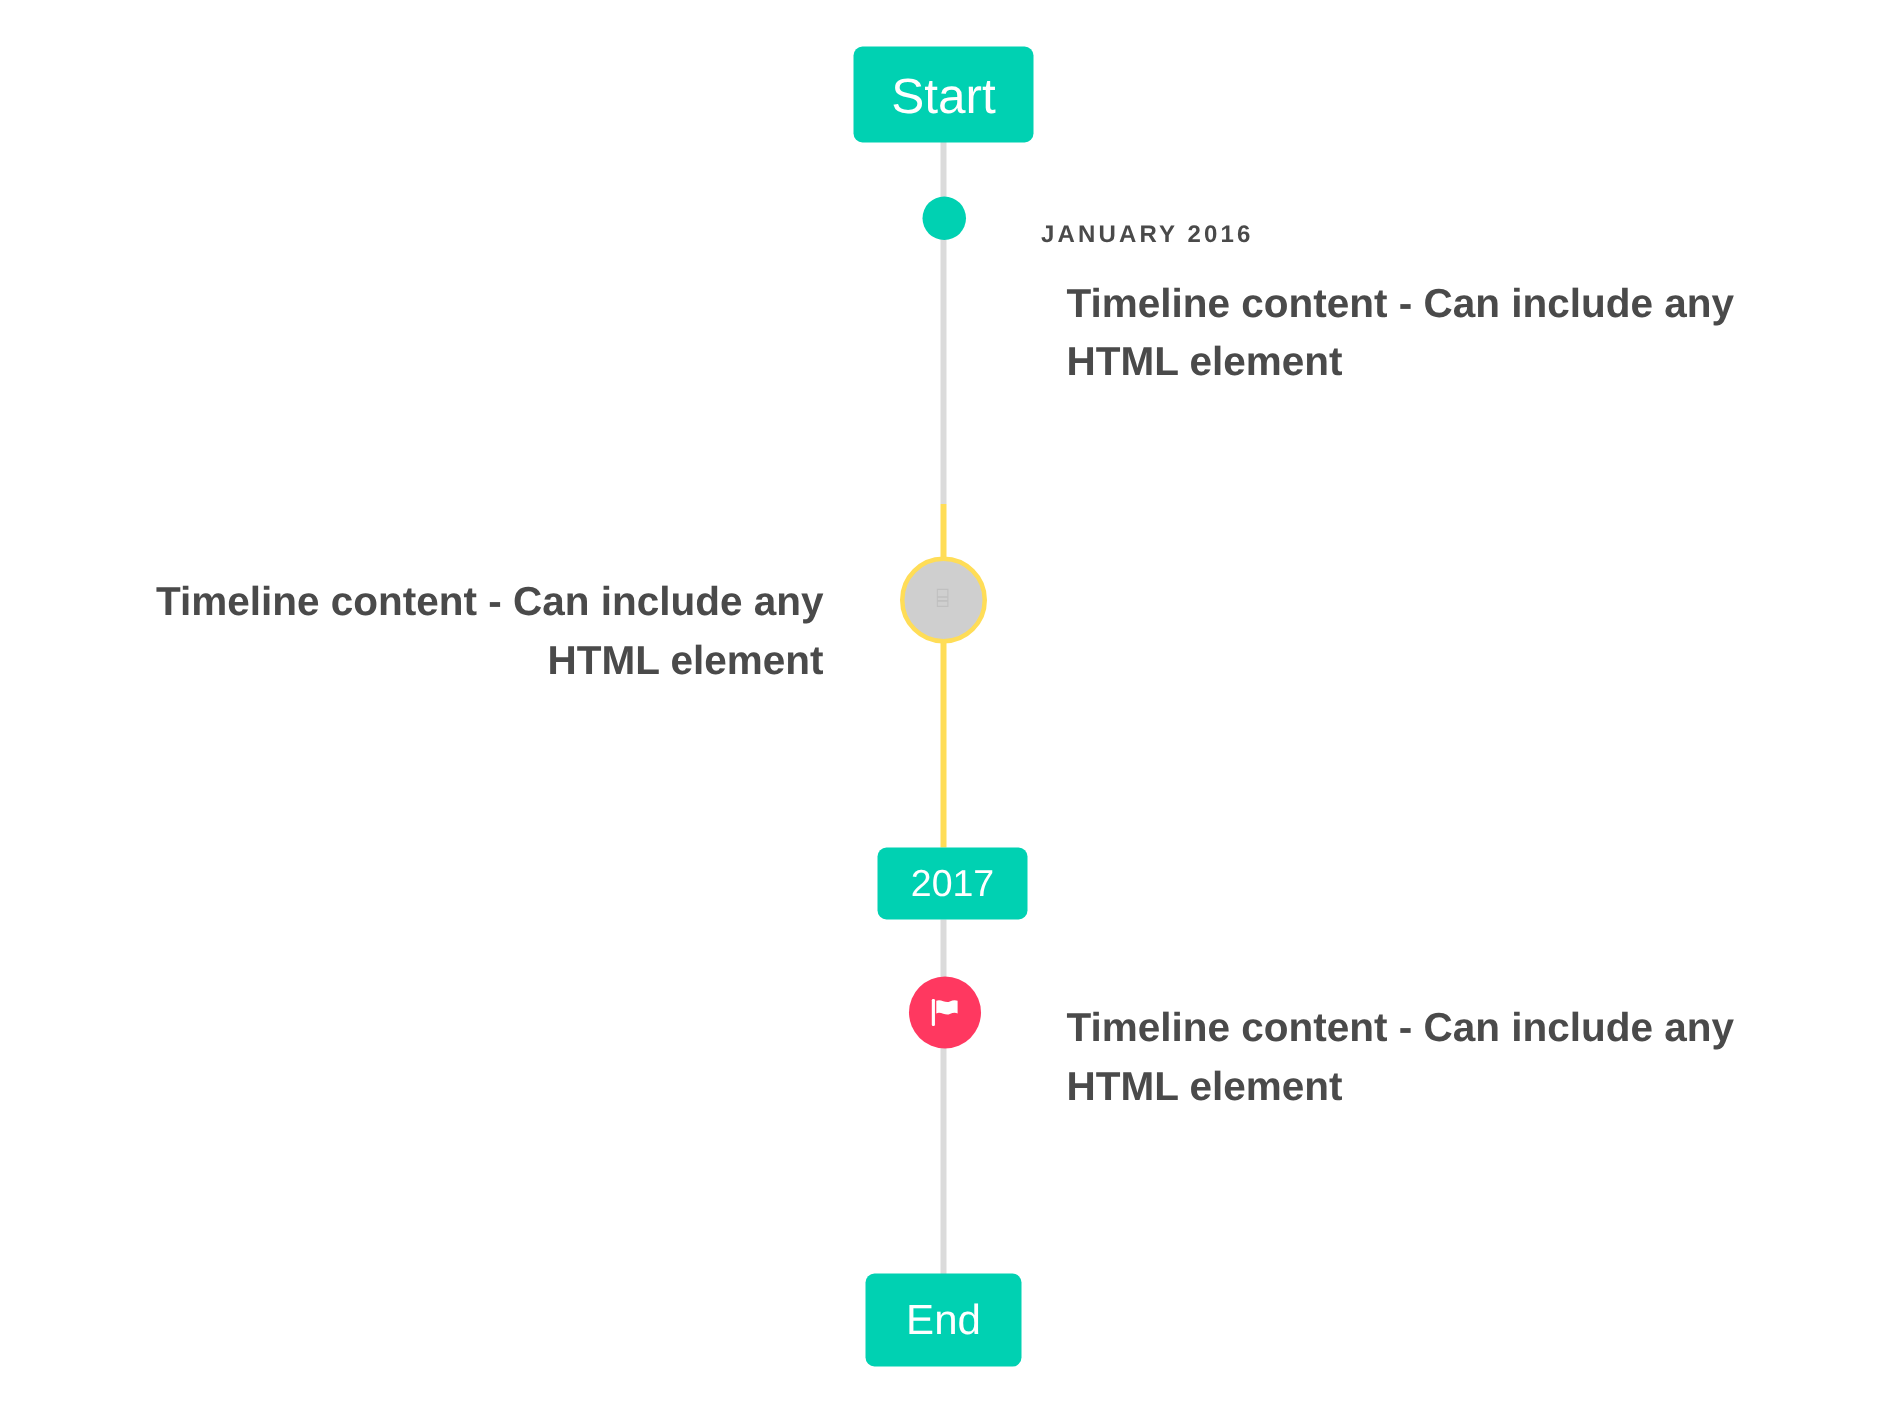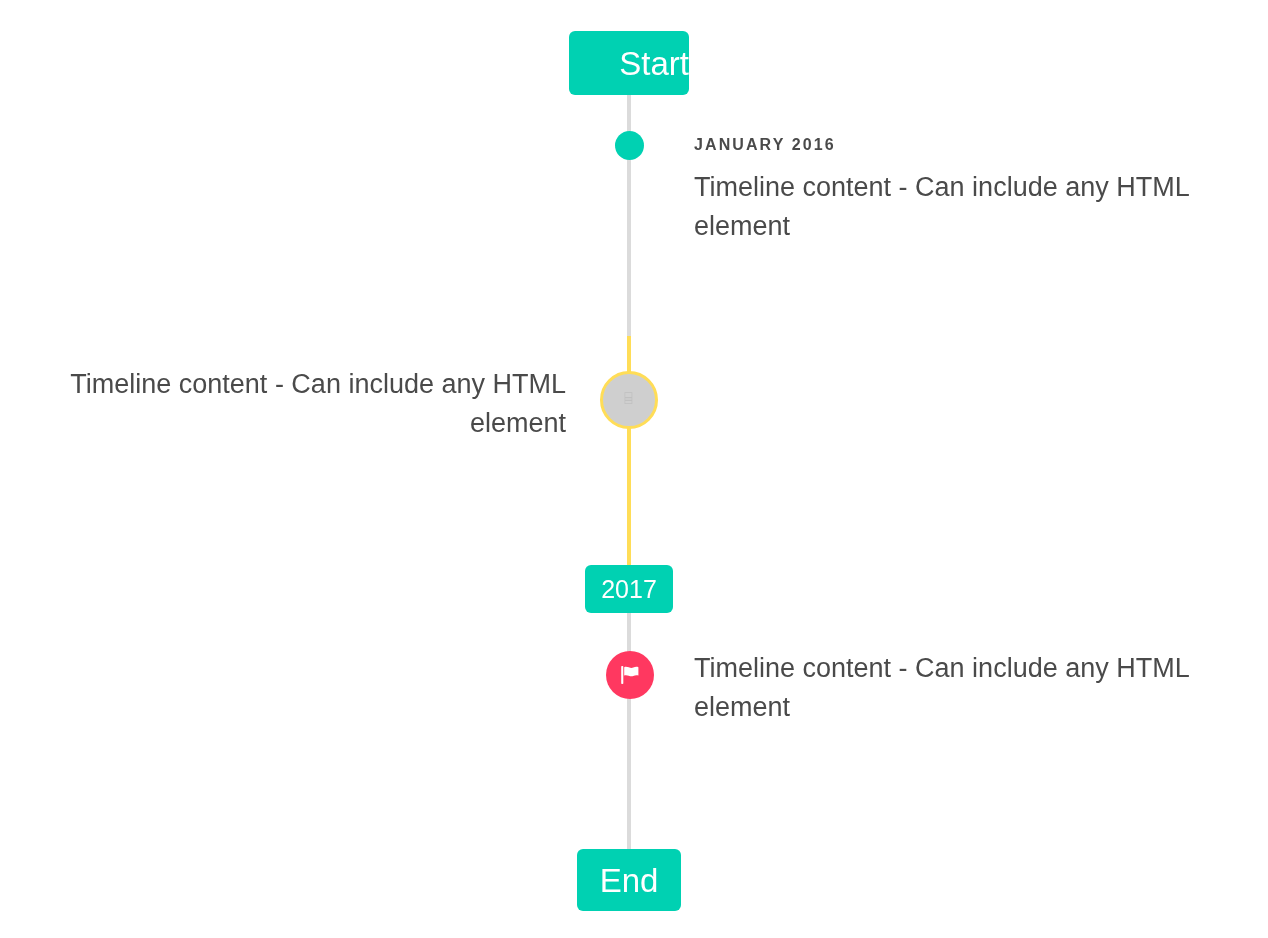--- a/index.html
+++ b/index.html
@@ -42,54 +42,53 @@
     display: flex;
     align-items: center;
     justify-content: center;
     white-space: nowrap;
     line-height: 1;
   }
   .badge-start {
     left: 569px; top: 31px;
     width: 120px; height: 64px;
     font-size: 33px;
-    justify-content: flex-end;
   }
   .badge-year {
     left: 585px; top: 565px;
-    width: 88px; height: 48px;
+    width: 100px; height: 48px;
     font-size: 25px;
   }
   .badge-end {
     left: 577px; top: 849px;
     width: 104px; height: 62px;
-    font-size: 33px;
+    font-size: 28px;
   }
 
   
   .item { position: absolute; }
 
   .item-right { left: 694px; width: 540px; text-align: left; }
   .item-left  { left: 34px;  width: 532px; text-align: right; }
 
   .item-heading {
     font-size: 16px;
     font-weight: bold;
     letter-spacing: 2.1px;
     color: #4a4a4a;
     text-transform: uppercase;
-    margin: 4px 0 14px 0;
+    margin: 16px 0 14px 0;
     line-height: 1.2;
   }
   .item-body {
     font-size: 27px;
     color: #4a4a4a;
     line-height: 1.45;
-    margin: 0;
-    font-weight: 400;
+    margin: 17px;
+    font-weight: 700;
   }
 
   .item-jan   { top: 131px; }
   .item-feb   { top: 365px; }
   .item-mar   { top: 649px; }
 
   
   .marker {
     position: absolute;
     border-radius: 50%;

